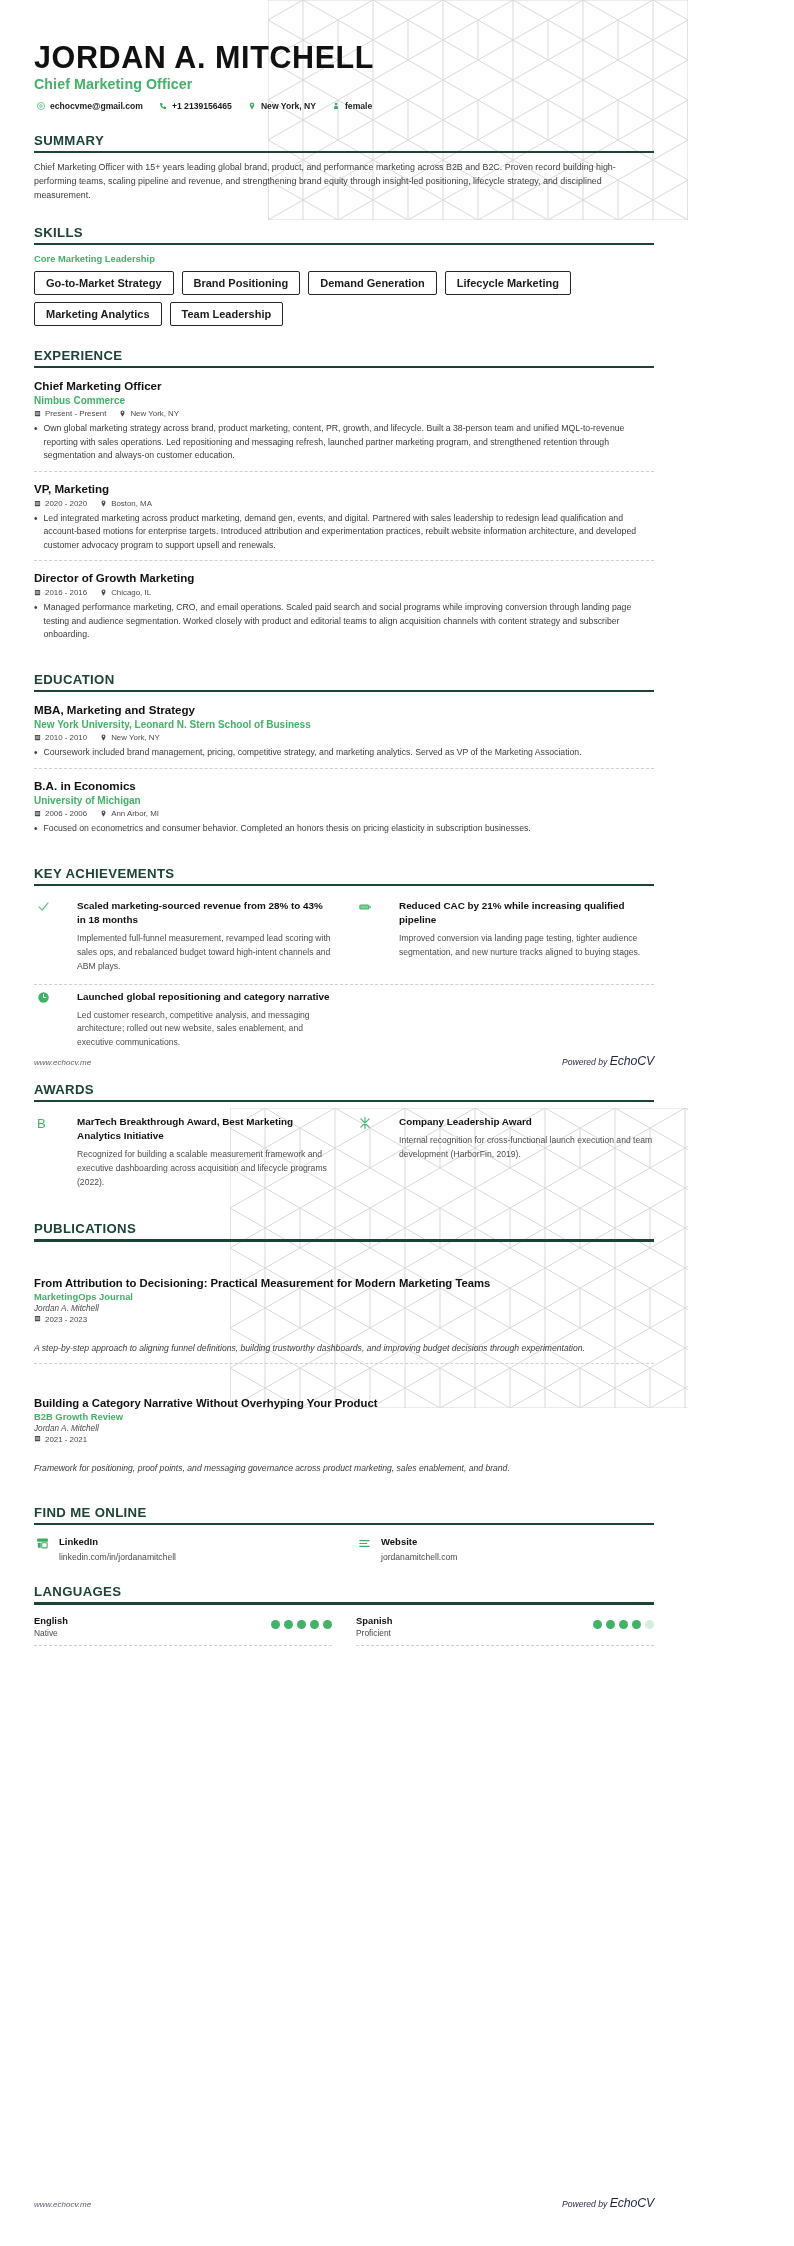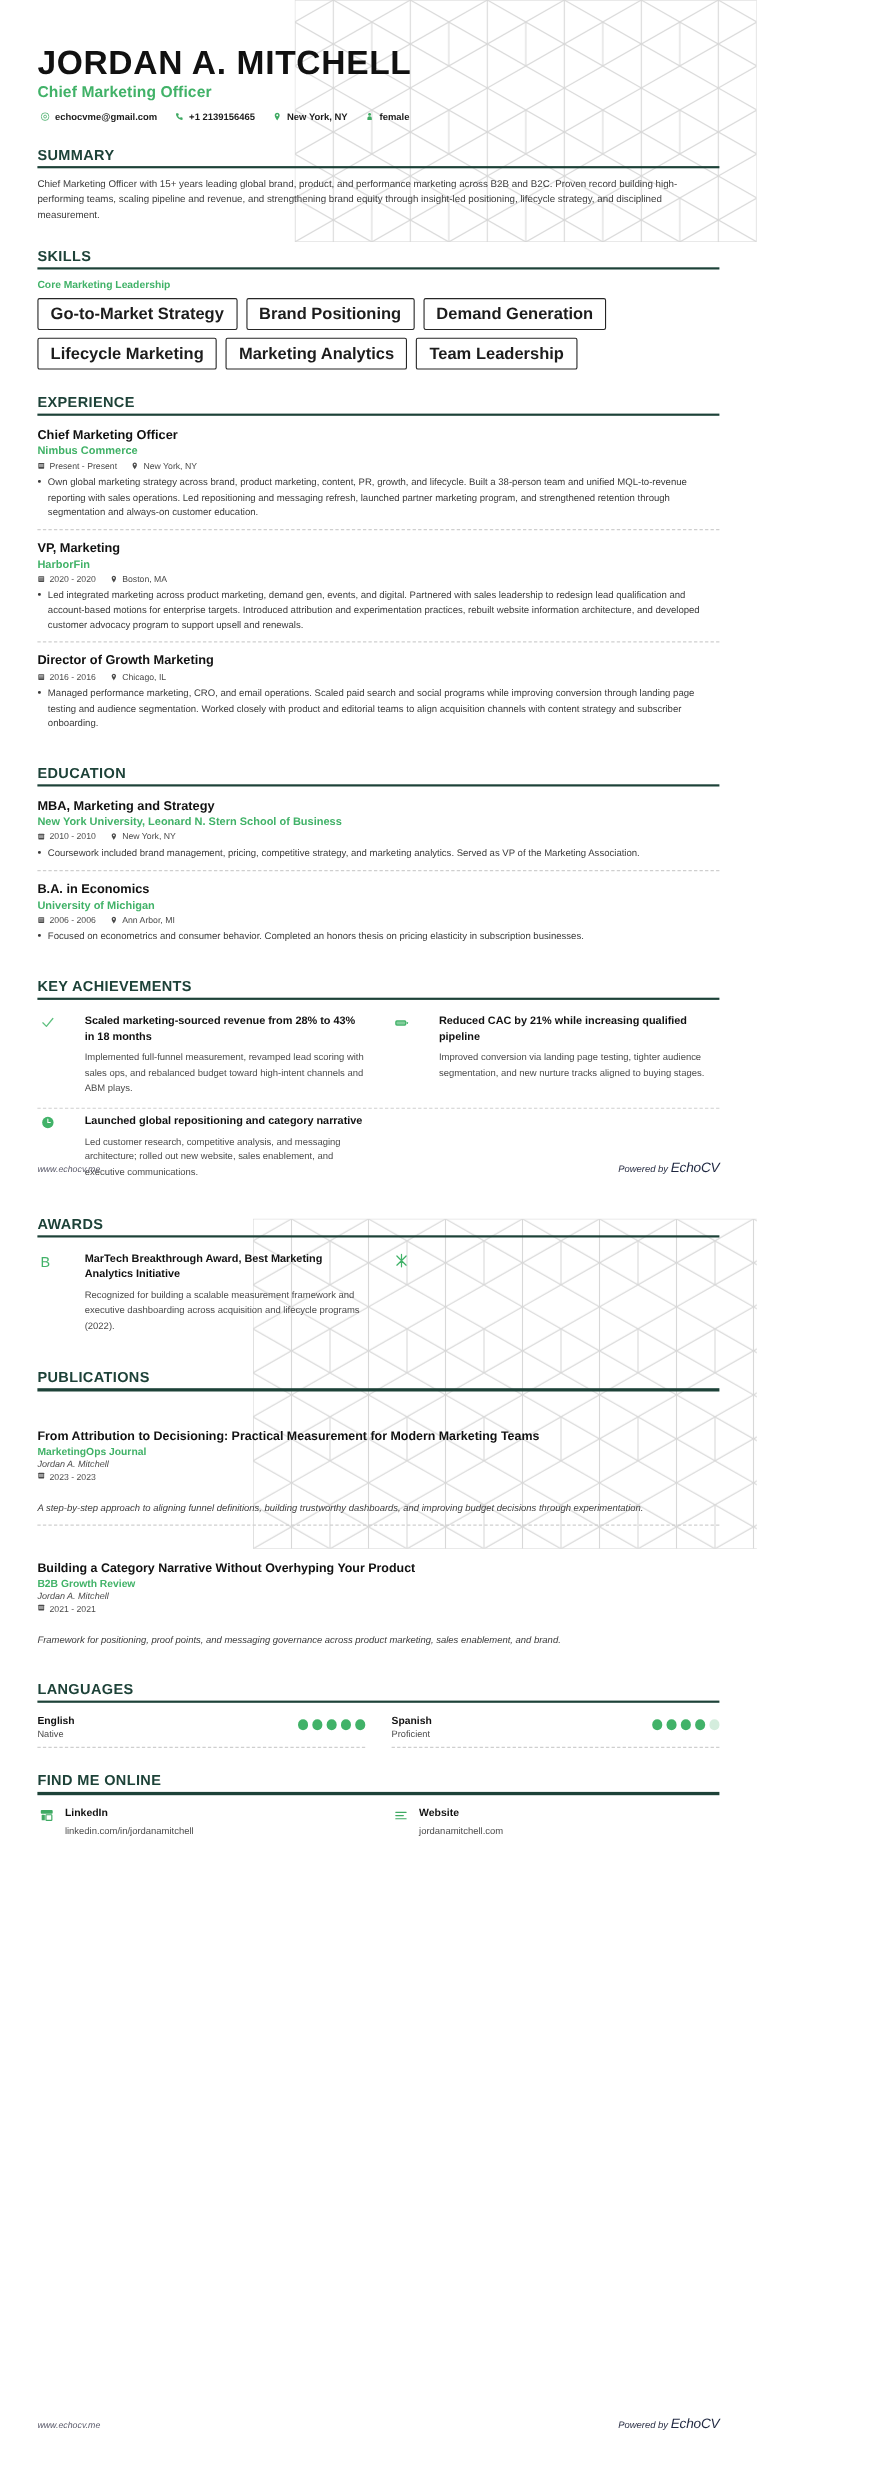--- a/index.html
+++ b/index.html
@@ -92,21 +92,21 @@
     font-size: 9.4px;
     font-weight: 700;
     color: #41b268;
     margin-bottom: 7px;
   }
   .chips { display: flex; flex-wrap: wrap; gap: 7px 8px; }
   .chip {
     border: 1.1px solid #262626;
     border-radius: 2px;
     padding: 5px 11px;
-    font-size: 15px;
+    font-size: 11px;
     font-weight: 700;
     color: #1c1c1c;
     white-space: nowrap;
     background: #fff;
   }
 
   
   .entry { padding: 2px 0 8px 0; }
   .entry + .entry { border-top: 1px dashed #cfcfcf; padding-top: 9px; }
   .entry-role {
@@ -326,21 +326,20 @@
         <div class="bullets">
           <div class="bullet">
             <span class="dot">•</span>
             <span>Own global marketing strategy across brand, product marketing, content, PR, growth, and lifecycle. Built a 38-person team and unified MQL-to-revenue reporting with sales operations. Led repositioning and messaging refresh, launched partner marketing program, and strengthened retention through segmentation and always-on customer education.</span>
           </div>
         </div>
       </div>
 
       <div class="entry">
         <div class="entry-role">VP, Marketing</div>
-        <div class="entry-org">HarborFin</div>
         <div class="entry-meta">
           <span class="meta-piece">
             <span class="ico">
                 <svg width="7" height="7" viewBox="0 0 16 16" fill="currentColor">
                   <rect x="2" y="2" width="12" height="12" rx="1"></rect>
                   <rect x="3.3" y="4.6" width="9.4" height="1" fill="#fff"></rect>
                   <rect x="3.3" y="7" width="9.4" height="1" fill="#fff"></rect>
                   <rect x="3.3" y="9.4" width="9.4" height="1" fill="#fff"></rect>
                 </svg>
               </span>
@@ -528,20 +527,24 @@
             <div class="ach-title">MarTech Breakthrough Award, Best Marketing Analytics Initiative</div>
             <div class="ach-desc">Recognized for building a scalable measurement framework and executive dashboarding across acquisition and lifecycle programs (2022).</div>
           </div>
         </div>
 
         <div class="ach-item">
           <div class="ach-icon">
             <svg width="14" height="14" viewBox="0 0 20 20" stroke="#41b268" stroke-width="1.6" stroke-linecap="round" fill="none">
                 <path d="M4 4 L16 16 M16 4 L4 16 M10 2 V18"></path>
               </svg>
+          </div>
+          <div>
+            <div class="ach-title">Company Leadership Award</div>
+            <div class="ach-desc">Internal recognition for cross-functional launch execution and team development (HarborFin, 2019).</div>
           </div>
         </div>
 
       </div>
     </div>
 
     <div class="section">
       <div class="section-title">PUBLICATIONS</div>
       <div class="section-rule"></div>
 
@@ -572,56 +575,20 @@
                 <rect x="3.3" y="7" width="9.4" height="1" fill="#fff"></rect>
                 <rect x="3.3" y="9.4" width="9.4" height="1" fill="#fff"></rect>
               </svg></span>
           <span>2021 - 2021</span>
         </div>
         <div class="pub-desc">Framework for positioning, proof points, and messaging governance across product marketing, sales enablement, and brand.</div>
       </div>
     </div>
 
     <div class="section">
-      <div class="section-title">LANGUAGES</div>
-      <div class="section-rule"></div>
-      <div class="lang-grid">
-
-        <div class="lang">
-          <div>
-            <div class="lang-name">English</div>
-            <div class="lang-level">Native</div>
-          </div>
-          <div class="dots">
-            <span class="dot-pip"></span>
-            <span class="dot-pip"></span>
-            <span class="dot-pip"></span>
-            <span class="dot-pip"></span>
-            <span class="dot-pip"></span>
-          </div>
-        </div>
-
-        <div class="lang">
-          <div>
-            <div class="lang-name">Spanish</div>
-            <div class="lang-level">Proficient</div>
-          </div>
-          <div class="dots">
-            <span class="dot-pip"></span>
-            <span class="dot-pip"></span>
-            <span class="dot-pip"></span>
-            <span class="dot-pip"></span>
-            <span class="dot-pip off"></span>
-          </div>
-        </div>
-
-      </div>
-    </div>
-
-    <div class="section">
       <div class="section-title">FIND ME ONLINE</div>
       <div class="section-rule"></div>
       <div class="link-grid">
 
         <div class="link-item">
           <div class="link-icon">
             <svg width="13" height="13" viewBox="0 0 18 18" fill="#3faa63">
                 <rect x="1.5" y="2" width="15" height="4.6" rx="1.2"></rect>
                 <rect x="2.6" y="8" width="4" height="7" rx=".8"></rect>
                 <rect x="8" y="8" width="7.4" height="7" rx=".8" fill="none" stroke="#3faa63" stroke-width="1.5"></rect>
@@ -635,20 +602,56 @@
 
         <div class="link-item">
           <div class="link-icon">
             <svg width="13" height="13" viewBox="0 0 18 18" stroke="#3faa63" stroke-width="1.5" stroke-linecap="round">
                 <path d="M2.5 5 H15.5 M2.5 9 H12 M2.5 13 H15.5"></path>
               </svg>
           </div>
           <div>
             <div class="link-label">Website</div>
             <div class="link-url">jordanamitchell.com</div>
+          </div>
+        </div>
+
+      </div>
+    </div>
+
+    <div class="section">
+      <div class="section-title">LANGUAGES</div>
+      <div class="section-rule"></div>
+      <div class="lang-grid">
+
+        <div class="lang">
+          <div>
+            <div class="lang-name">English</div>
+            <div class="lang-level">Native</div>
+          </div>
+          <div class="dots">
+            <span class="dot-pip"></span>
+            <span class="dot-pip"></span>
+            <span class="dot-pip"></span>
+            <span class="dot-pip"></span>
+            <span class="dot-pip"></span>
+          </div>
+        </div>
+
+        <div class="lang">
+          <div>
+            <div class="lang-name">Spanish</div>
+            <div class="lang-level">Proficient</div>
+          </div>
+          <div class="dots">
+            <span class="dot-pip"></span>
+            <span class="dot-pip"></span>
+            <span class="dot-pip"></span>
+            <span class="dot-pip"></span>
+            <span class="dot-pip off"></span>
           </div>
         </div>
 
       </div>
     </div>
 
   </div>
 
   <div class="page-footer footer-1">
     <span class="footer-left">www.echocv.me</span>

